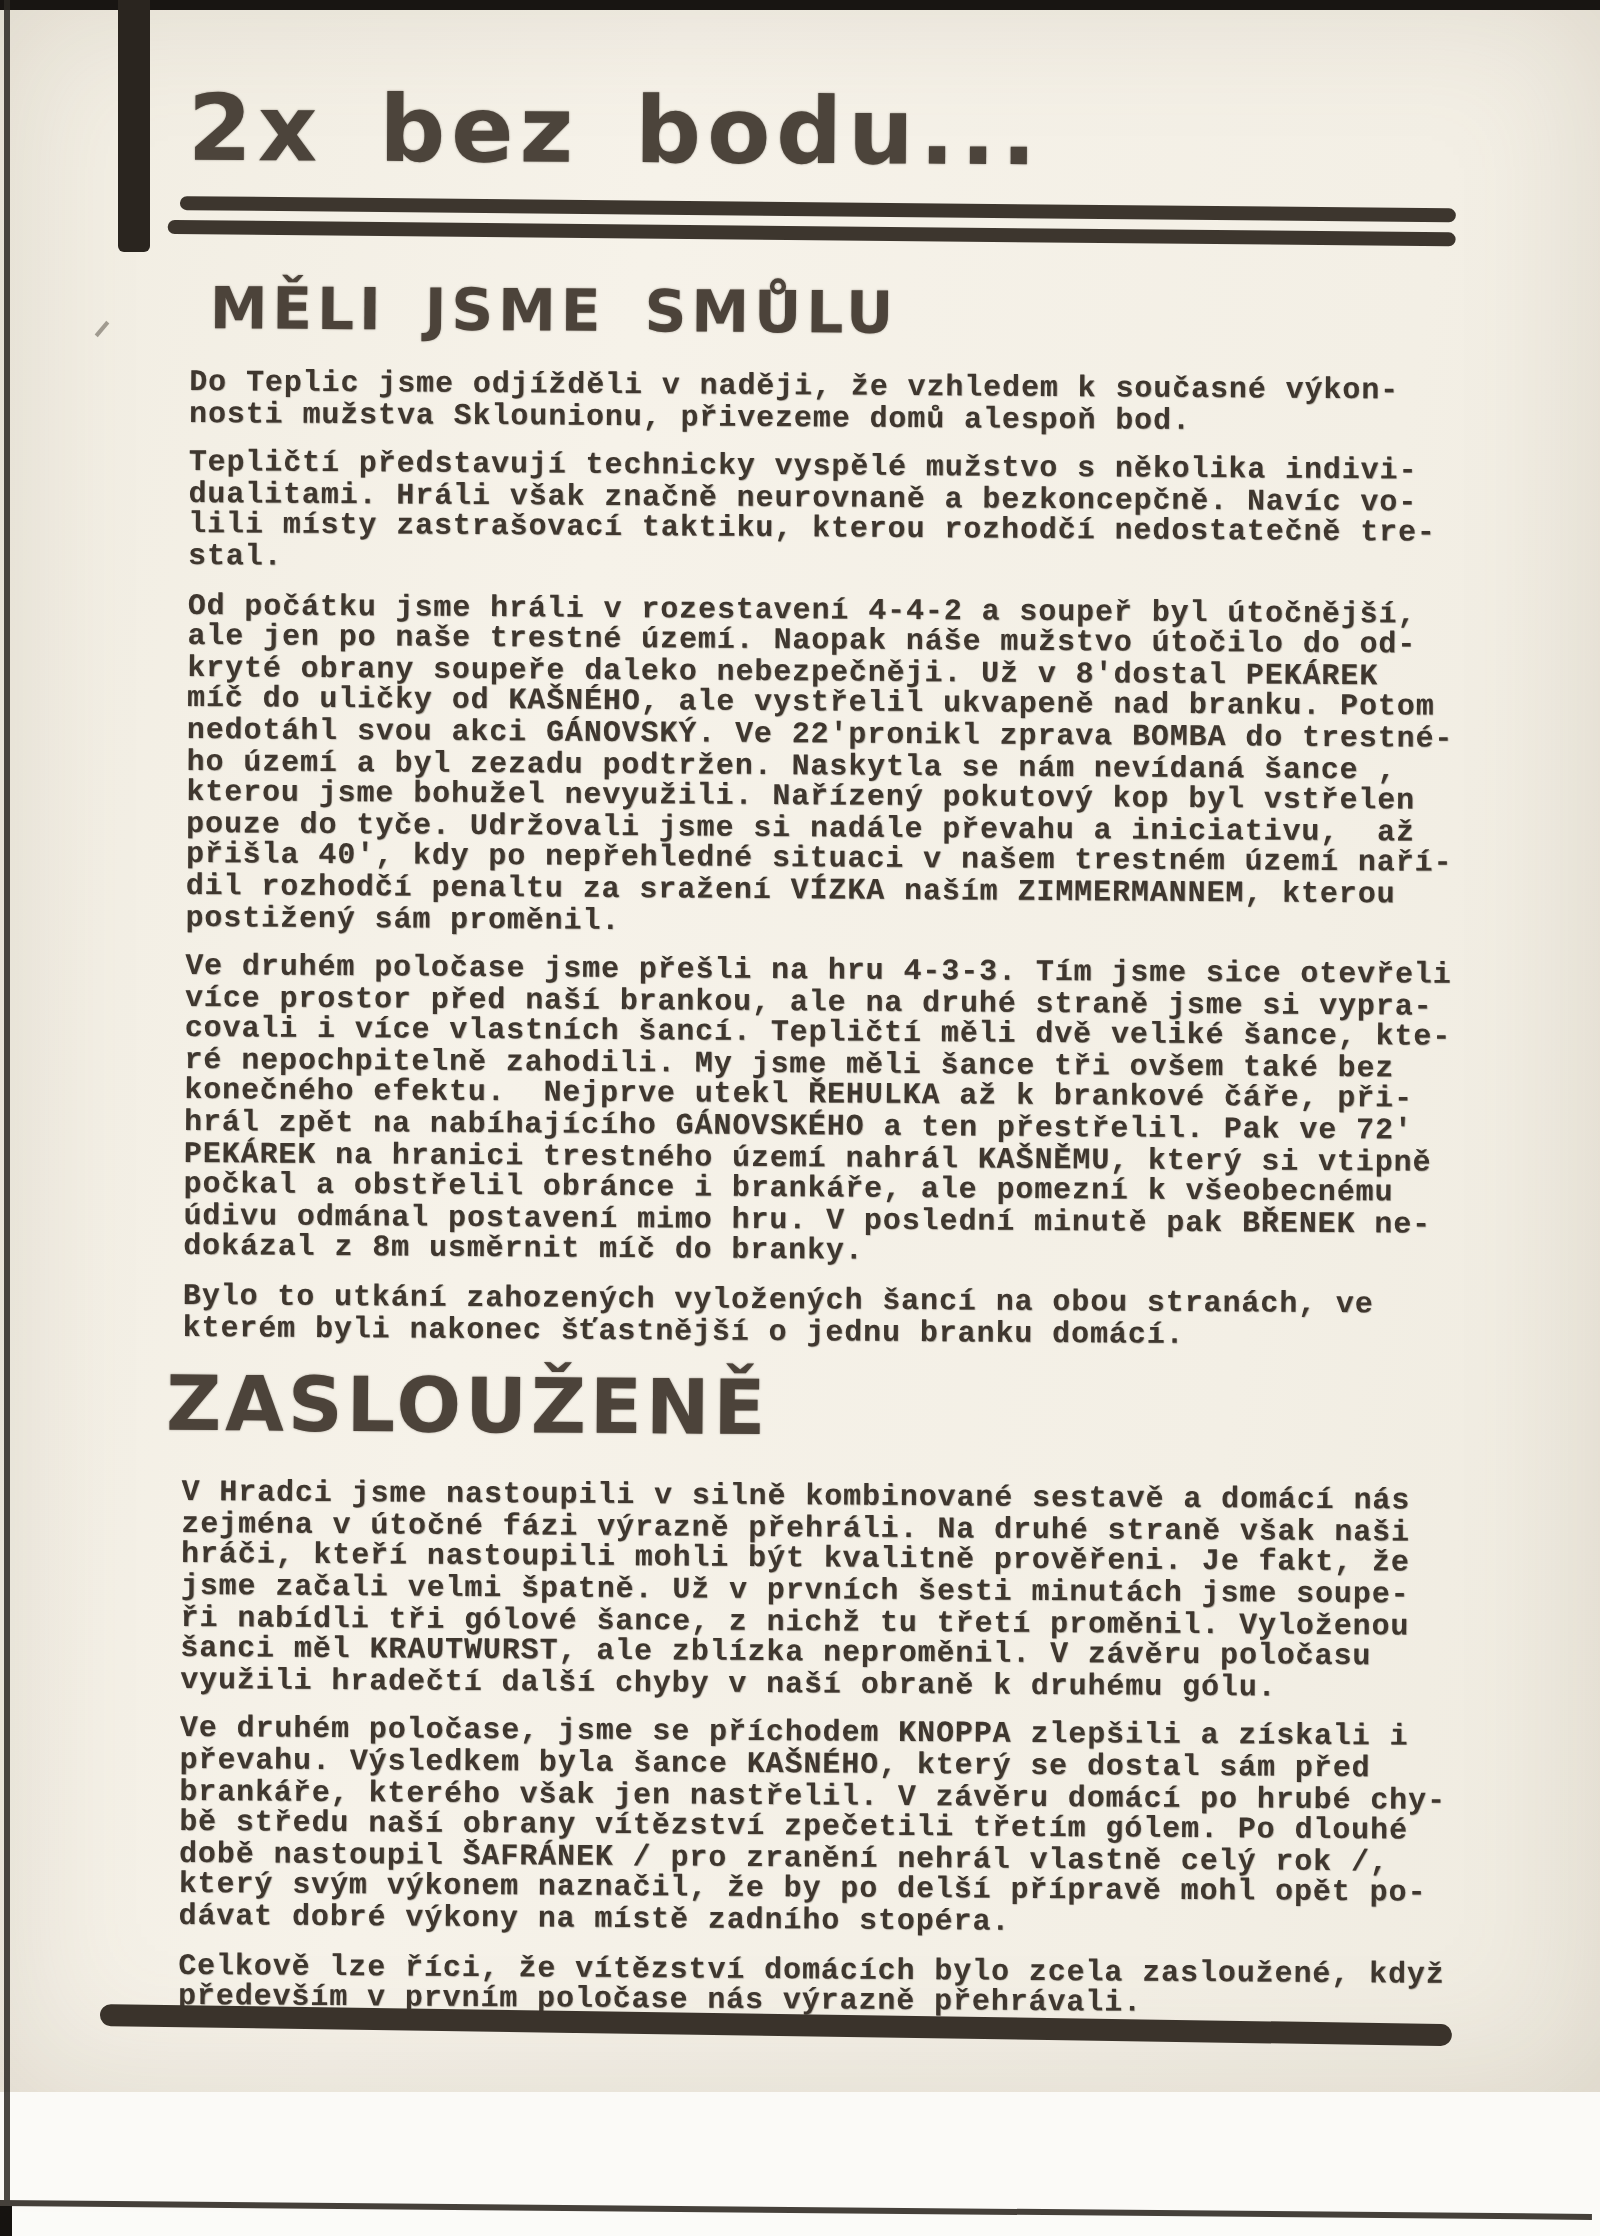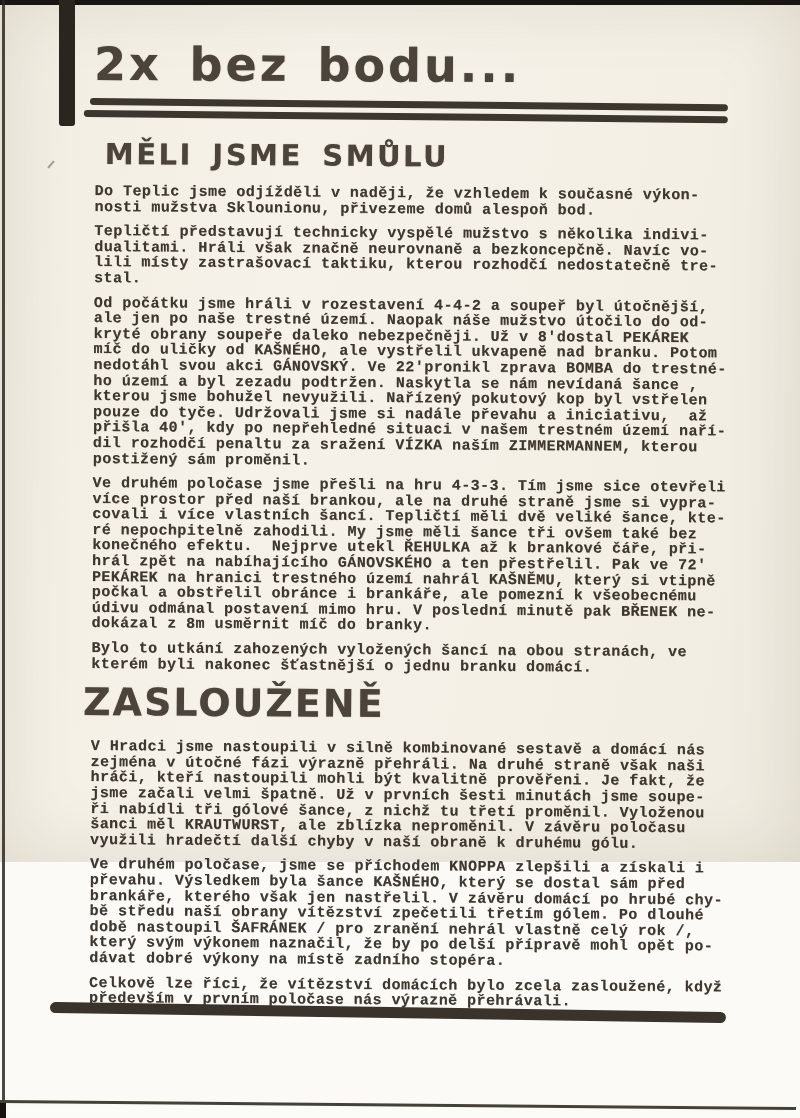--- a/index.html
+++ b/index.html
@@ -4,21 +4,21 @@
 <style>
   html, body { margin: 0; padding: 0; }
   body {
     width: 800px; height: 1118px;
     overflow: hidden;
     font-family: "Liberation Sans", sans-serif;
     background: #fbfaf7;
   }
   .page {
     position: relative;
-    width: 800px; height: 862px;
+    width: 800px; height: 1046px;
     background: linear-gradient(100deg, #f1ede2 0%, #f6f2e9 35%, #f3efe5 75%, #efebe0 100%);
     box-shadow: inset 0 0 70px rgba(125, 112, 88, 0.18);
   }
   
   .scan-edge-top {
     position: absolute; top: 0; left: 0;
     width: 800px; height: 5px;
     background: #181512;
   }
   .scan-edge-left {

